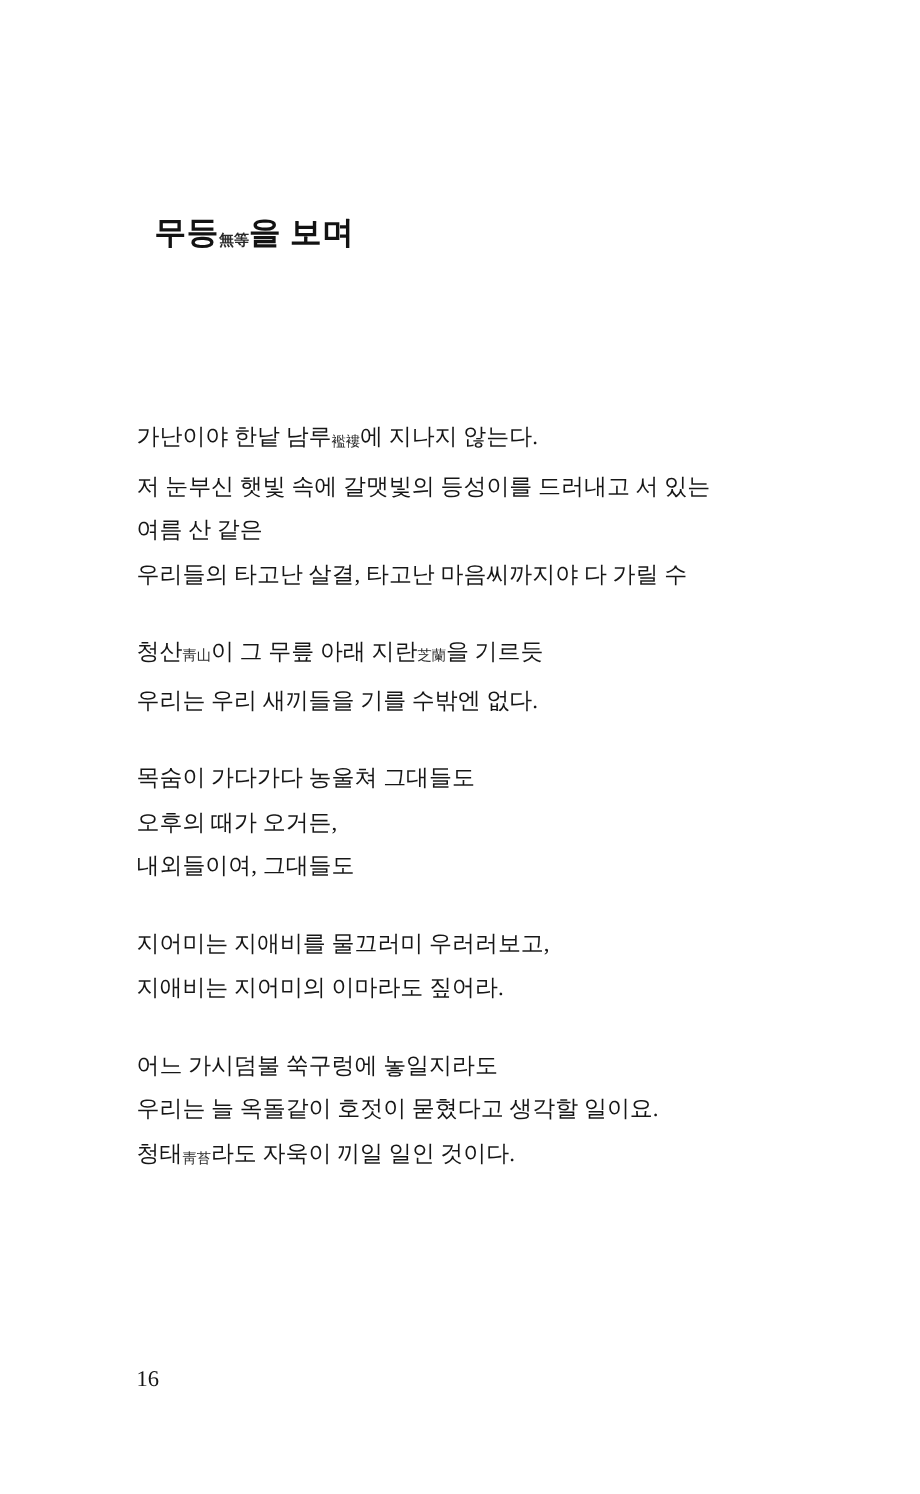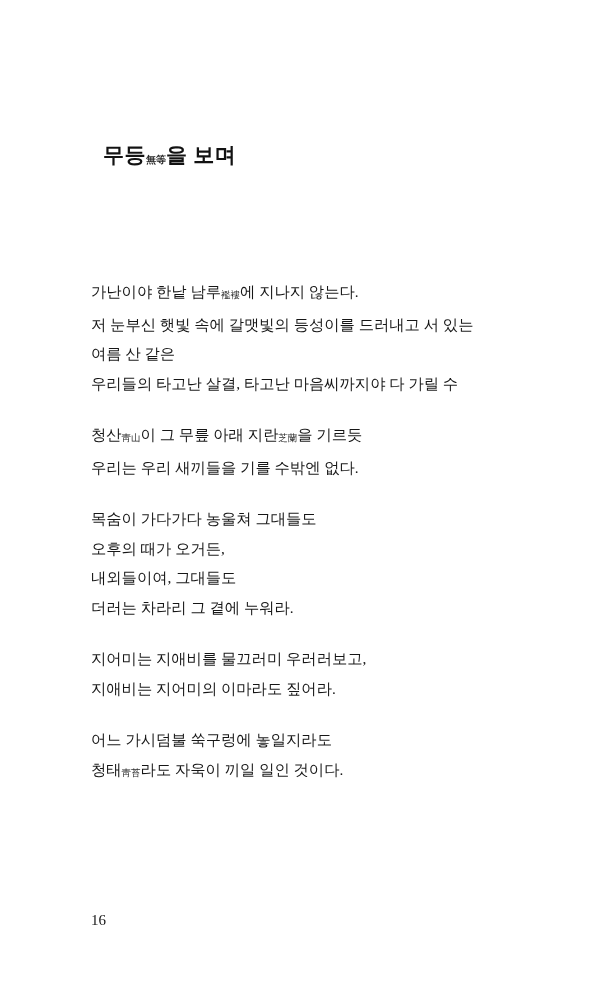--- a/index.html
+++ b/index.html
@@ -95,27 +95,27 @@
         <div class="line hang"><span>우리들의 타고난 살결, 타고난 마음씨까지야 다 가릴 수</span></div>
       </div>
       <div class="stanza">
         <div class="line hang"><span>청산</span><span class="ruby-small">靑山</span><span>이 그 무릎 아래 지란</span><span class="ruby-small">芝蘭</span><span>을 기르듯</span></div>
         <div class="line hang"><span>우리는 우리 새끼들을 기를 수밖엔 없다.</span></div>
       </div>
       <div class="stanza">
         <div class="line hang"><span>목숨이 가다가다 농울쳐 그대들도</span></div>
         <div class="line hang"><span>오후의 때가 오거든,</span></div>
         <div class="line hang"><span>내외들이여, 그대들도</span></div>
-        <div class="line hang"><span>더러는 차라리 그 곁에 누워라.</span></div>
       </div>
       <div class="stanza">
         <div class="line hang"><span>지어미는 지애비를 물끄러미 우러러보고,</span></div>
         <div class="line hang"><span>지애비는 지어미의 이마라도 짚어라.</span></div>
       </div>
       <div class="stanza">
         <div class="line hang"><span>어느 가시덤불 쑥구렁에 놓일지라도</span></div>
+        <div class="line hang"><span>우리는 늘 옥돌같이 호젓이 묻혔다고 생각할 일이요.</span></div>
         <div class="line hang"><span>청태</span><span class="ruby-small">靑苔</span><span>라도 자욱이 끼일 일인 것이다.</span></div>
       </div>
     </div>
 
   <div class="page-number">16</div>
 
 </div>
 
 </body></html>

